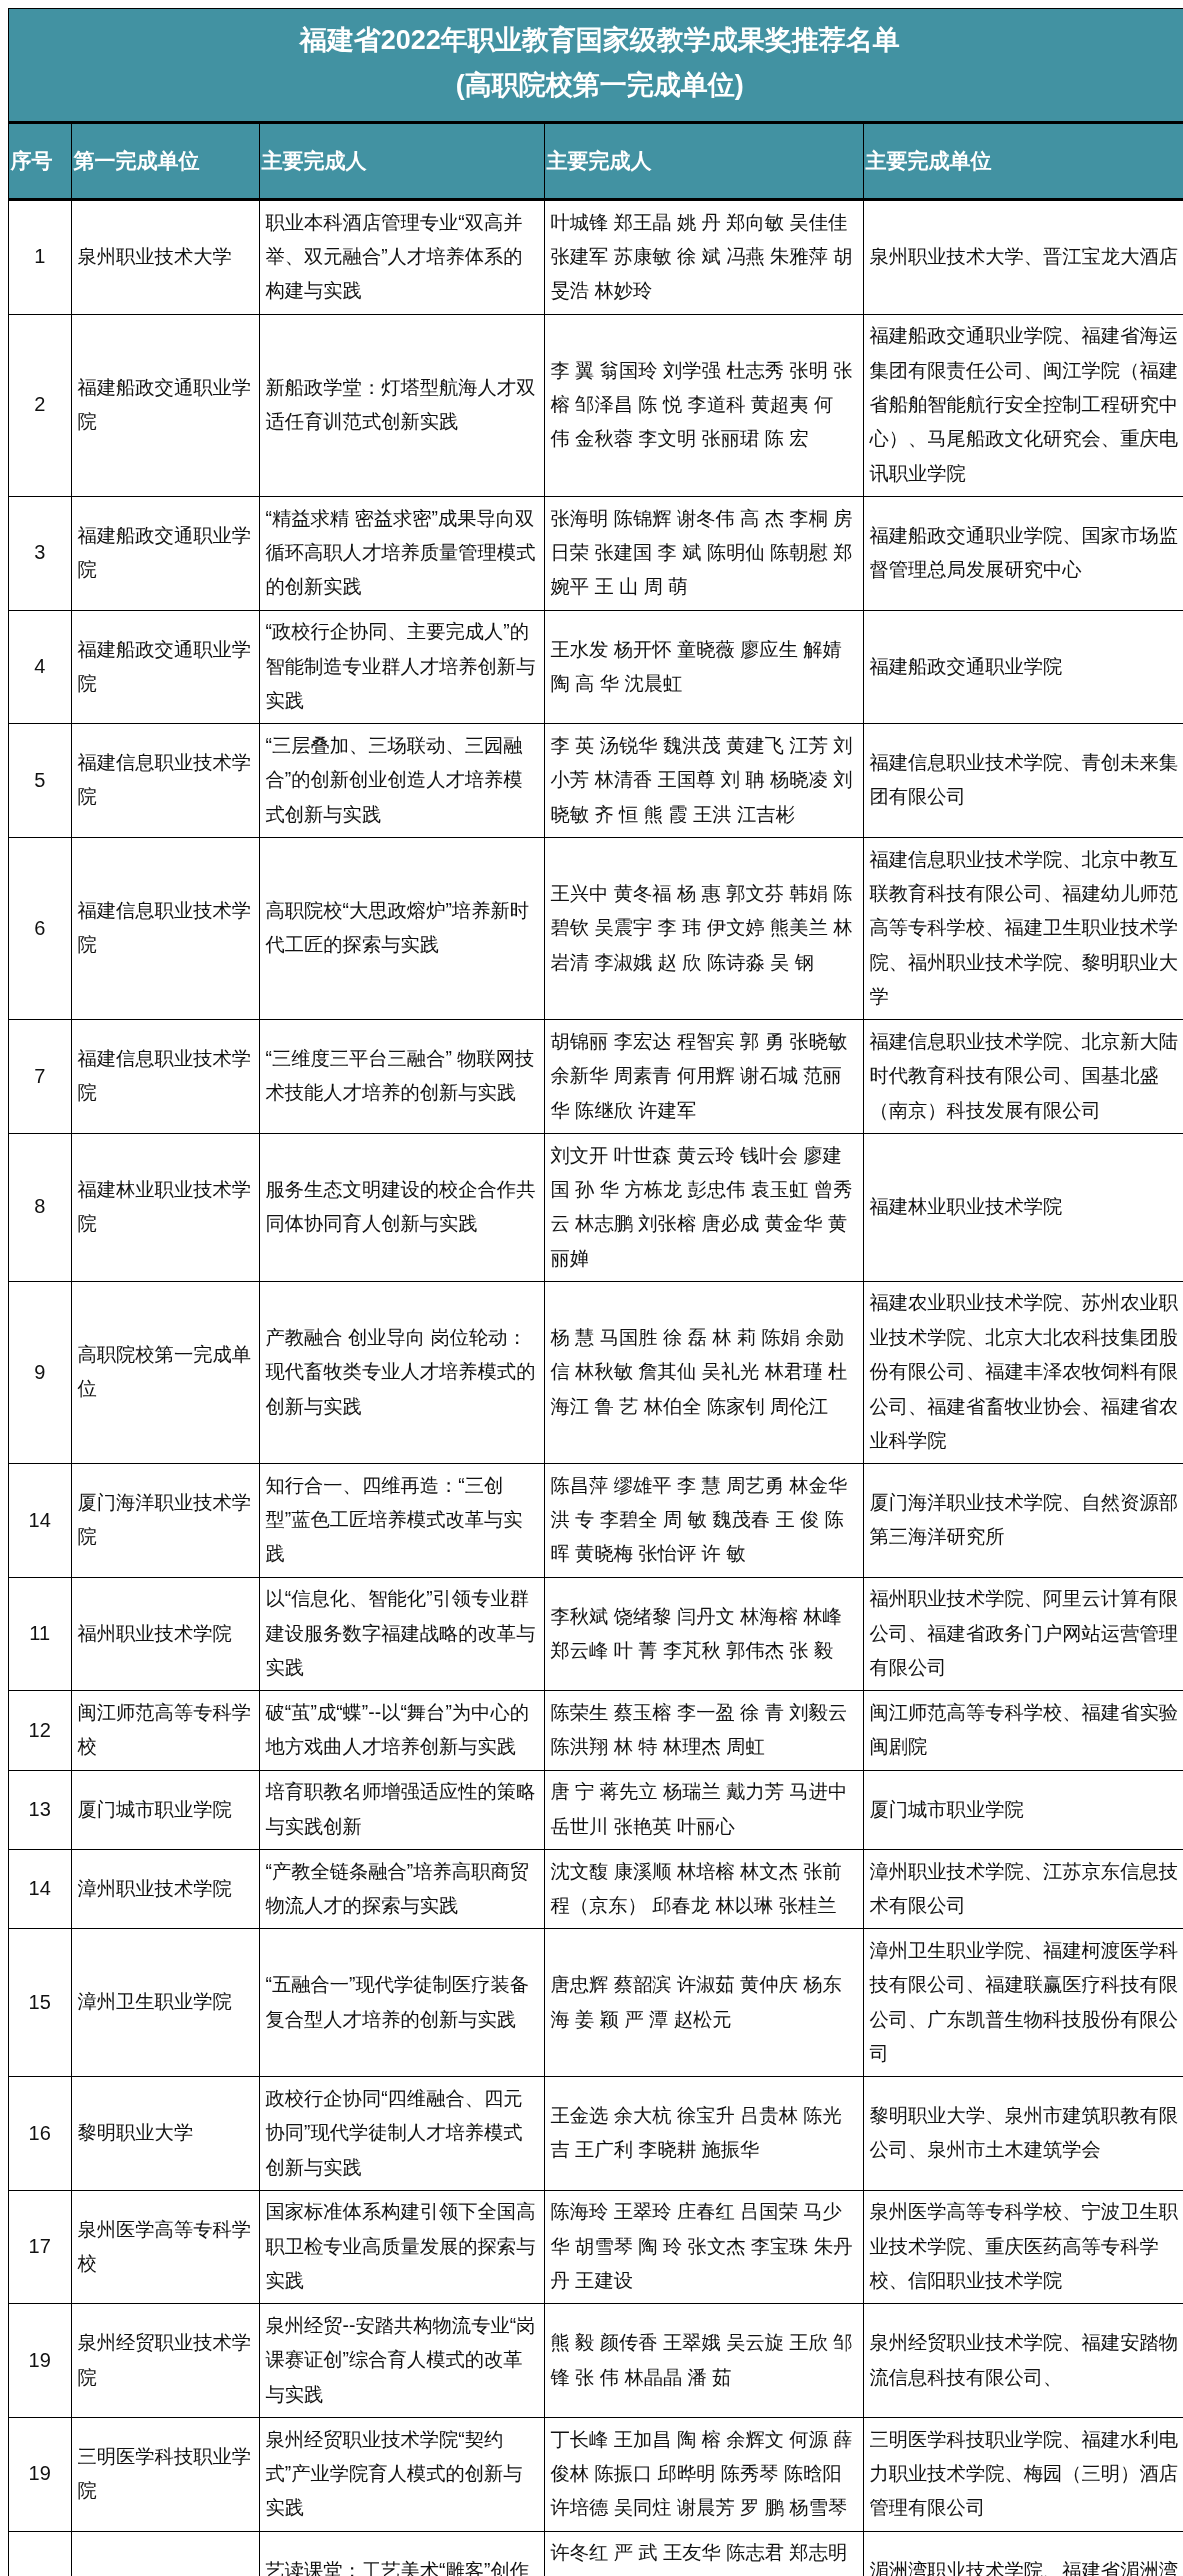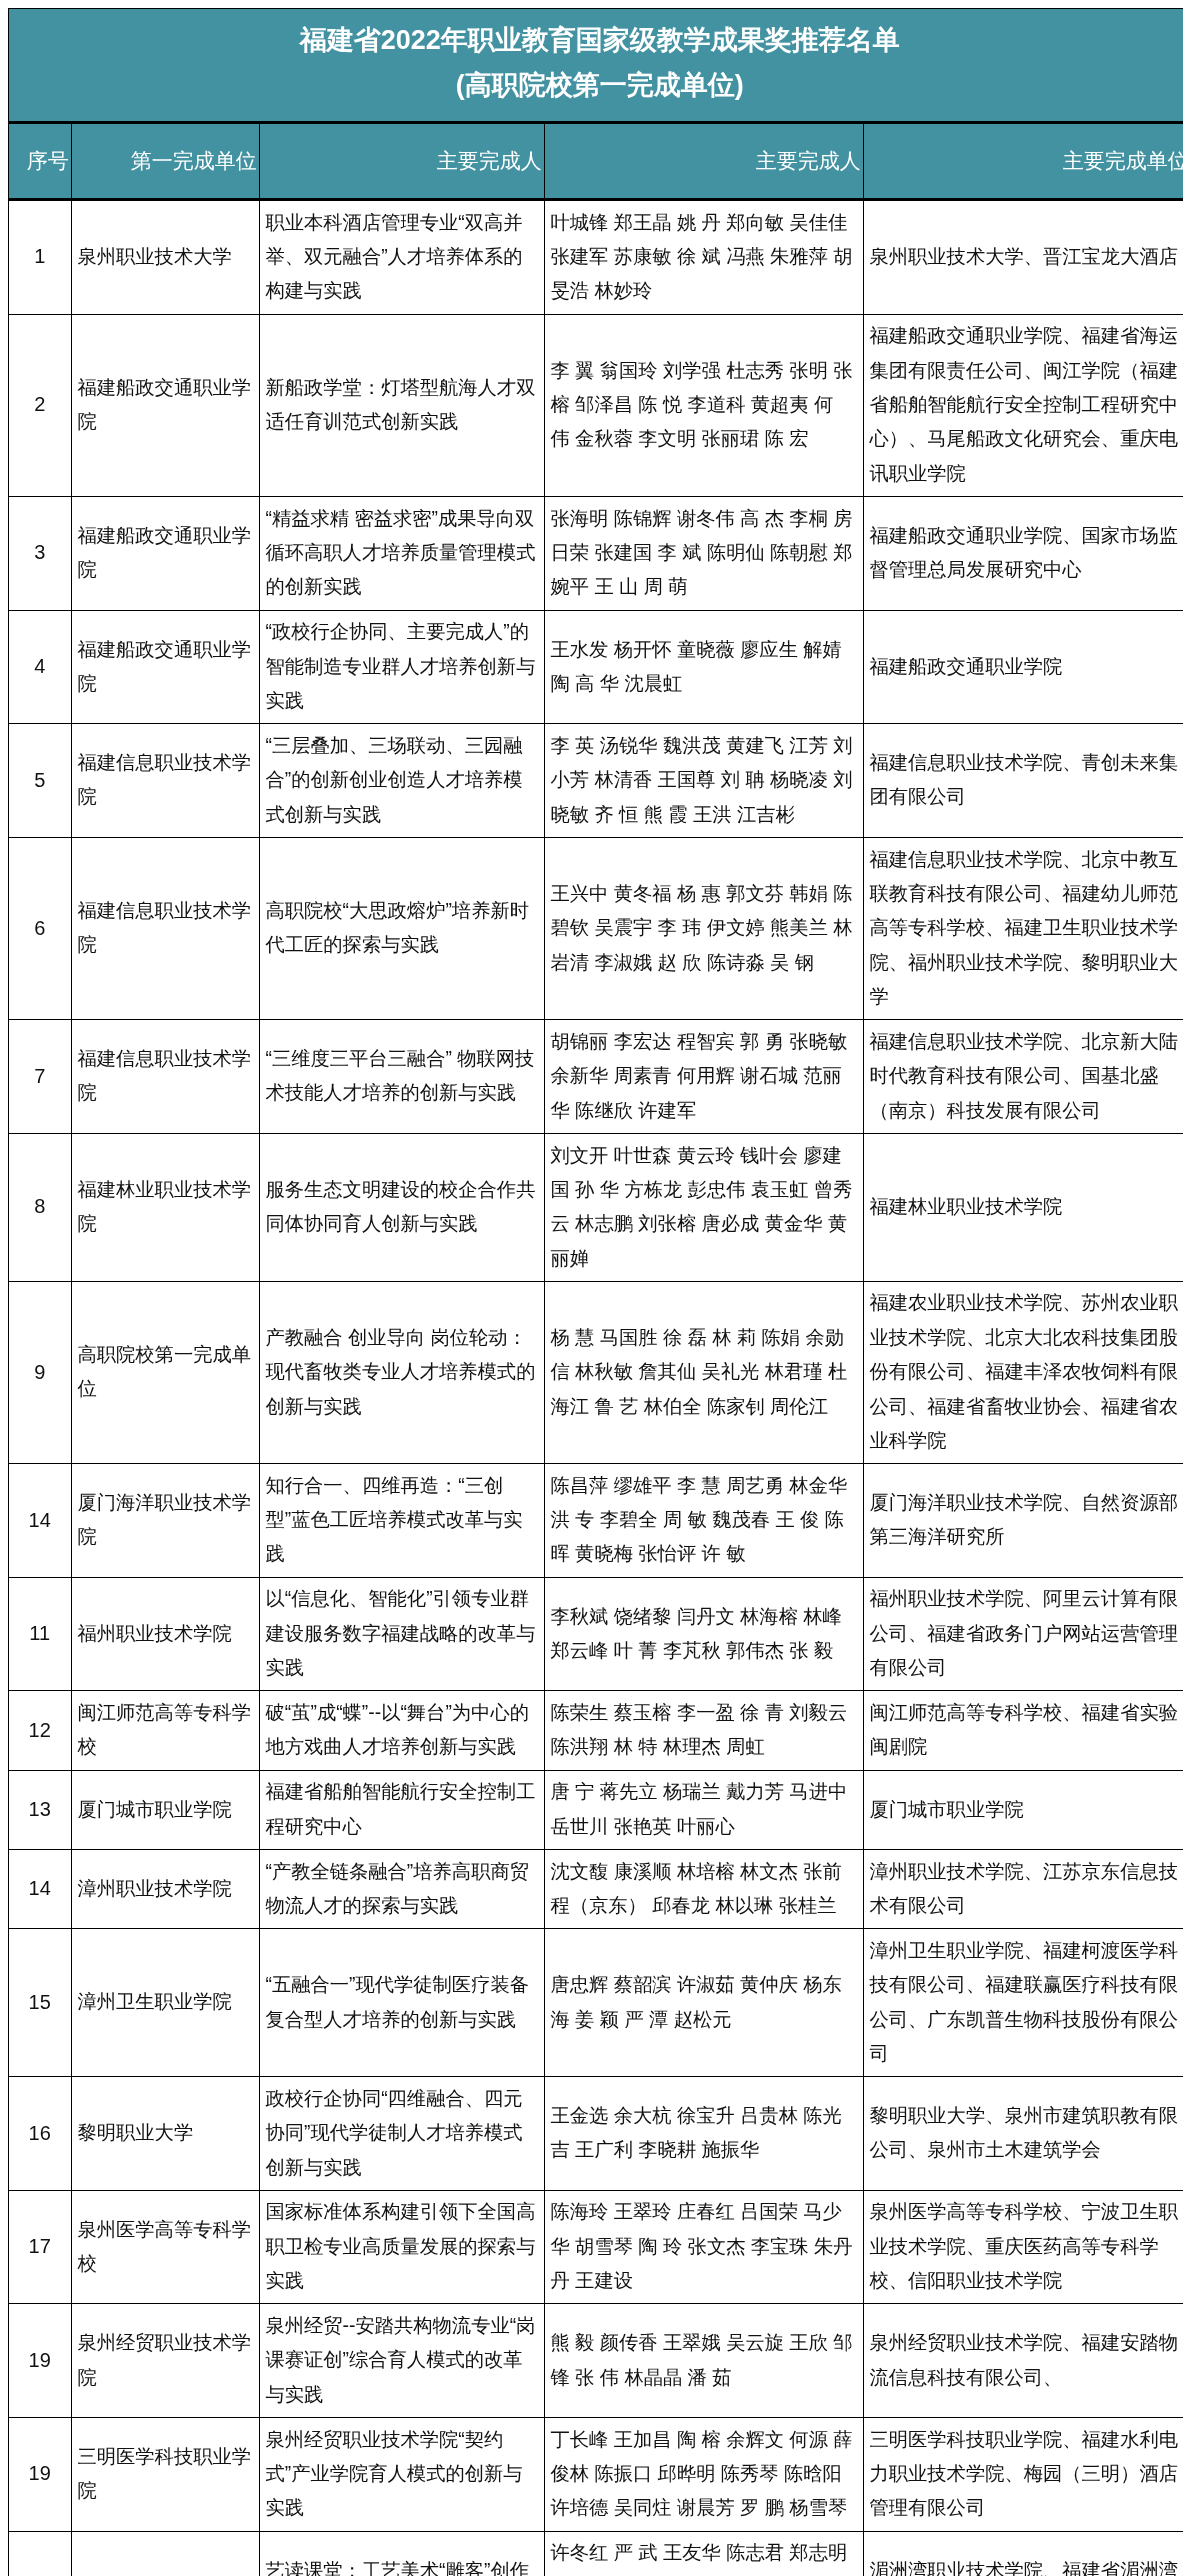--- a/index.html
+++ b/index.html
@@ -6,22 +6,22 @@
   body { font-family:"Liberation Sans","DejaVu Sans",sans-serif; }
   .page { width:1183px; background:#ffffff; padding:7.7px 7.7px 0 7.7px; box-sizing:border-box; }
   table.main { border-collapse:collapse; width:1168px; table-layout:fixed; }
   table.main td, table.main th { border:1.9px solid #000; box-sizing:border-box; }
   .title-cell {
     background:#4292A2; color:#ffffff; text-align:center;
     font-weight:bold; font-size:27px; line-height:1.65;
     padding:9.7px 3.9px 13.5px 3.9px; border-bottom-width:3.9px !important;
   }
   th.col-head {
-    background:#4292A2; color:#ffffff; font-weight:normal;
-    font-size:21px; padding:23px 1.9px; text-align:right;
+    background:#4292A2; color:#ffffff; font-weight:bold;
+    font-size:21px; padding:23px 1.9px; text-align:left;
     border-bottom-width:3.9px !important;
   }
   td.cell { font-size:19.3px; line-height:1.78; color:#111; vertical-align:middle;
     padding:4.8px 5.8px; border-top-width:2.9px; border-bottom-width:2.9px; }
   td.col-no { text-align:center; font-size:20px; }
   td.col-first_unit, td.col-achievement, td.col-people, td.col-main_units { text-align:left; }
 </style>
 </head>
 <body>
 
@@ -130,21 +130,21 @@
         <tr>
           <td class="cell col-no">12</td>
           <td class="cell col-first_unit">闽江师范高等专科学校</td>
           <td class="cell col-achievement">破“茧”成“蝶”--以“舞台”为中心的地方戏曲人才培养创新与实践</td>
           <td class="cell col-people">陈荣生 蔡玉榕 李一盈 徐 青 刘毅云 陈洪翔 林 特 林理杰 周虹</td>
           <td class="cell col-main_units">闽江师范高等专科学校、福建省实验闽剧院</td>
         </tr>
         <tr>
           <td class="cell col-no">13</td>
           <td class="cell col-first_unit">厦门城市职业学院</td>
-          <td class="cell col-achievement">福建省船舶智能航行安全控制工程研究中心</td>
+          <td class="cell col-achievement">培育职教名师增强适应性的策略与实践创新</td>
           <td class="cell col-people">唐 宁 蒋先立 杨瑞兰 戴力芳 马进中 岳世川 张艳英 叶丽心</td>
           <td class="cell col-main_units">厦门城市职业学院</td>
         </tr>
         <tr>
           <td class="cell col-no">14</td>
           <td class="cell col-first_unit">漳州职业技术学院</td>
           <td class="cell col-achievement">“产教全链条融合”培养高职商贸物流人才的探索与实践</td>
           <td class="cell col-people">沈文馥 康溪顺 林培榕 林文杰 张前程（京东） 邱春龙 林以琳 张桂兰</td>
           <td class="cell col-main_units">漳州职业技术学院、江苏京东信息技术有限公司</td>
         </tr>

